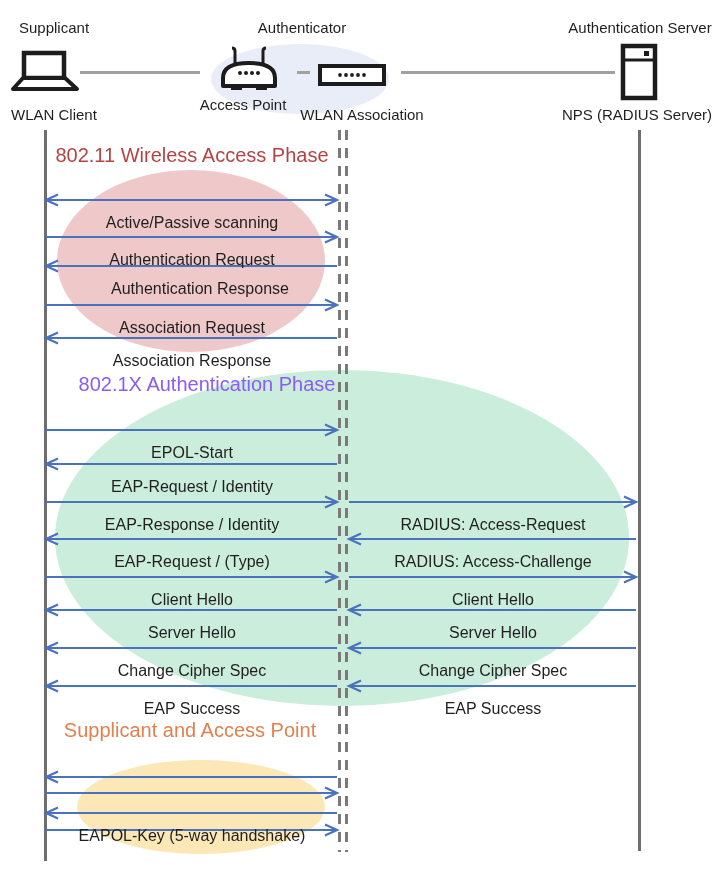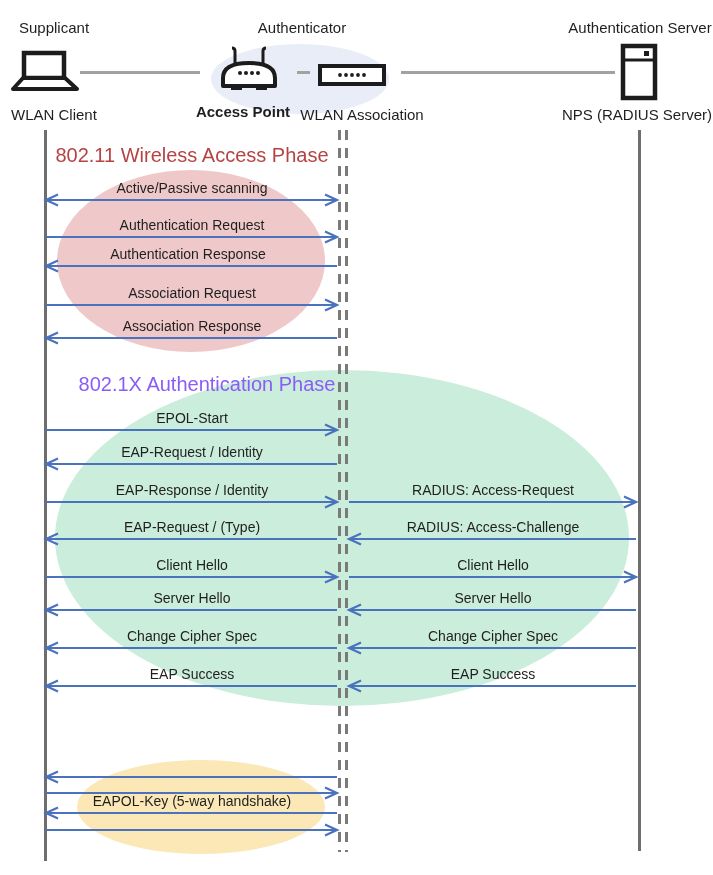--- a/index.html
+++ b/index.html
@@ -18,21 +18,21 @@
 
   .connector{position:absolute;height:3px;background:#a1a1a1;top:71px;}
   .lifeline{position:absolute;width:3px;background:#6e6e6e;}
   .lifeline.dashed{background:repeating-linear-gradient(to bottom,#7a7a7a 0 10px,transparent 10px 18px);}
 
   .icon-svg{position:absolute;}
 
   .phase-title{position:absolute;font-size:20px;white-space:nowrap;transform:translateX(-50%);text-align:center;line-height:19px;}
 
   #arrows{position:absolute;left:0;top:0;pointer-events:none;}
-  .msg-label{position:absolute;font-size:14px;color:#1f1f1f;white-space:nowrap;transform:translateX(-50%);line-height:17px;}
+  .msg-label{position:absolute;font-size:16px;color:#1f1f1f;white-space:nowrap;transform:translateX(-50%);line-height:17px;margin-top:34px;}
 </style>
 </head>
 <body>
 
 <div class="stage">
 
   <div class="ellipse auth-blob" style="background: rgb(233, 237, 247);"></div>
   <div class="ellipse phase1-ellipse" style="background: rgb(239, 201, 202);"></div>
   <div class="ellipse phase2-ellipse" style="background: rgb(203, 237, 219);"></div>
   <div class="ellipse phase3-ellipse" style="background: rgb(251, 232, 182);"></div>
@@ -71,21 +71,21 @@
     <circle cx="46" cy="11" r="1.9" fill="#1c1c1c"></circle>
   </svg>
 
   <svg class="icon-svg" style="left:620px;top:43px;" width="38" height="58" viewBox="0 0 38 58">
     <rect x="3" y="3" width="32" height="52" fill="#ffffff" stroke="#1c1c1c" stroke-width="4.5"></rect>
     <line x1="5" y1="17" x2="33" y2="17" stroke="#1c1c1c" stroke-width="3"></line>
     <rect x="24" y="8" width="5" height="5" fill="#1c1c1c"></rect>
   </svg>
 
   <div class="device" style="left:11px;top:106px;">WLAN Client</div>
-  <div class="device centered" style="left:243px;top:103px;font-weight:bold;">Access Point</div>
+  <div class="device centered" style="left:243px;top:96px;">Access Point</div>
   <div class="device centered" style="left:362px;top:106px;">WLAN Association</div>
   <div class="device centered" style="left:637px;top:106px;">NPS (RADIUS Server)</div>
 
   <div class="lifeline" style="left:44px;top:130px;height:731px;"></div>
   <div class="lifeline dashed" style="left:338px;top:130px;height:722px;"></div>
   <div class="lifeline dashed" style="left:345px;top:130px;height:722px;"></div>
   <div class="lifeline" style="left:638px;top:130px;height:721px;"></div>
 
   <svg id="arrows" width="713" height="875">
       <g>
@@ -178,21 +178,21 @@
         <polyline points="58,807.5 46,813 58,818.5" fill="none" stroke="#4a72bd" stroke-width="2.2"></polyline>
       </g>
       <g>
         <line x1="46" x2="337" y1="830" y2="830" stroke="#4a72bd" stroke-width="2"></line>
         <polyline points="325,824.5 337,830 325,835.5" fill="none" stroke="#4a72bd" stroke-width="2.2"></polyline>
       </g>
     </svg>
   <div id="labels">
       <div class="msg-label" style="left: 192px; top: 180px;">Active/Passive scanning</div>
       <div class="msg-label" style="left: 192px; top: 217px;">Authentication Request</div>
-      <div class="msg-label" style="left: 188px; top: 246px;">Authentication Response</div>
+      <div class="msg-label" style="left: 200px; top: 246px;">Authentication Response</div>
       <div class="msg-label" style="left: 192px; top: 285px;">Association Request</div>
       <div class="msg-label" style="left: 192px; top: 318px;">Association Response</div>
       <div class="msg-label" style="left: 192px; top: 410px;">EPOL-Start</div>
       <div class="msg-label" style="left: 192px; top: 444px;">EAP-Request / Identity</div>
       <div class="msg-label" style="left: 192px; top: 482px;">EAP-Response / Identity</div>
       <div class="msg-label" style="left: 493px; top: 482px;">RADIUS: Access-Request</div>
       <div class="msg-label" style="left: 192px; top: 519px;">EAP-Request / (Type)</div>
       <div class="msg-label" style="left: 493px; top: 519px;">RADIUS: Access-Challenge</div>
       <div class="msg-label" style="left: 192px; top: 557px;">Client Hello</div>
       <div class="msg-label" style="left: 493px; top: 557px;">Client Hello</div>
@@ -201,15 +201,16 @@
       <div class="msg-label" style="left: 192px; top: 628px;">Change Cipher Spec</div>
       <div class="msg-label" style="left: 493px; top: 628px;">Change Cipher Spec</div>
       <div class="msg-label" style="left: 192px; top: 666px;">EAP Success</div>
       <div class="msg-label" style="left: 493px; top: 666px;">EAP Success</div>
       <div class="msg-label" style="left: 192px; top: 793px;">EAPOL-Key (5-way handshake)</div>
     </div>
 
   <div class="phase-title" style="left: 192px; top: 146px; color: rgb(182, 67, 67);">802.11 Wireless Access Phase</div>
   <div class="phase-title" style="left: 207px; top: 375px; color: #8b5cf6;">802.1X Authentication Phase</div>
   <div class="phase-title" style="left: 190px; top: 721px; color: rgb(224, 130, 78);">
+    <div>Supplicant and Access Point</div>
   </div>
 
 </div>
 
 </body></html>

